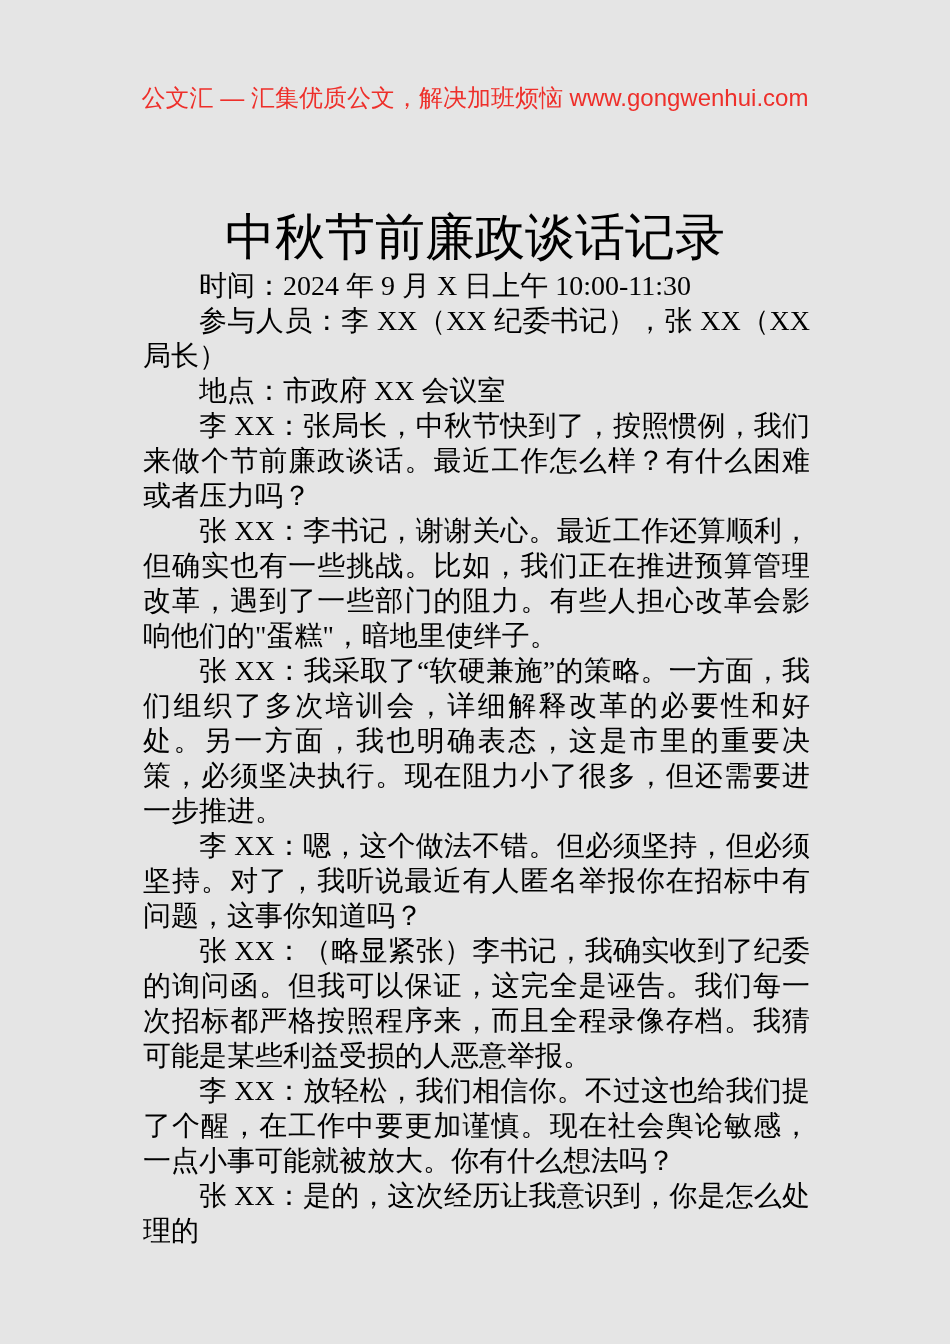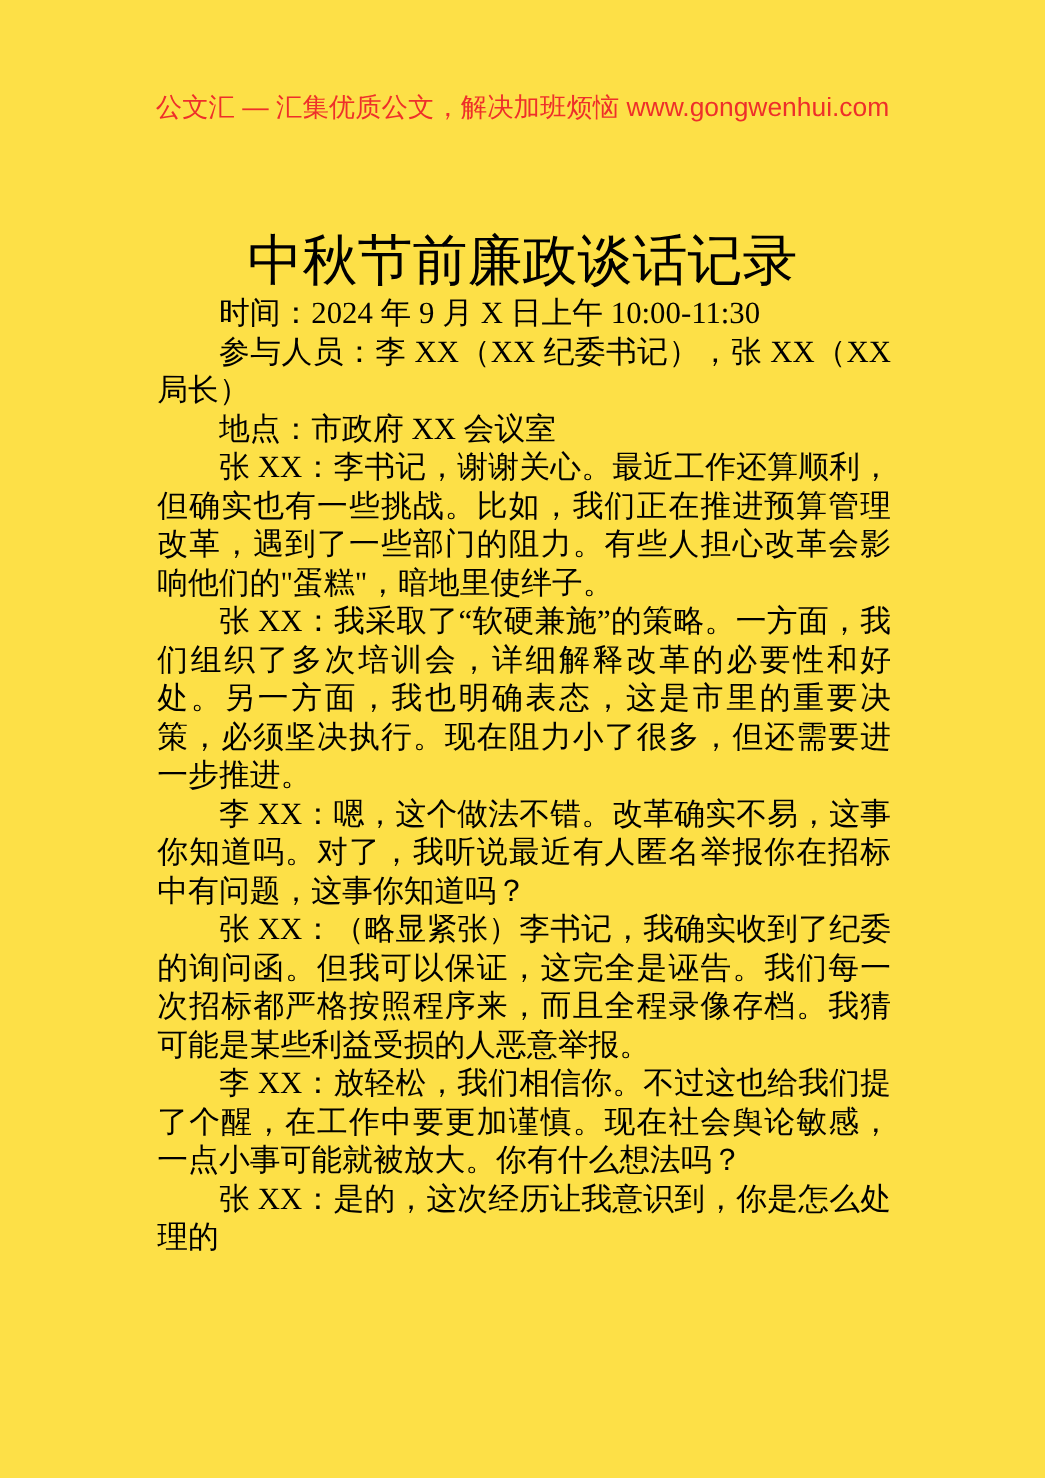--- a/index.html
+++ b/index.html
@@ -4,21 +4,21 @@
 <style>
   html, body {
     margin: 0;
     padding: 0;
     background: #ffffff;
   }
   .page {
     position: relative;
     width: 950px;
     height: 1344px;
-    background: #fde047;
+    background: #e5e5e5;
     overflow: hidden;
   }
   .banner {
     position: absolute;
     top: 84px;
     left: 0;
     width: 100%;
     text-align: center;
     font-family: "Liberation Sans", sans-serif;
     font-size: 24px;
@@ -62,21 +62,22 @@
 <div class="page">
 
   <div class="banner">公文汇 — 汇集优质公文，解决加班烦恼 www.gongwenhui.com</div>
 
   <h1 class="doc-title">中秋节前廉政谈话记录</h1>
 
   <div class="content">
     <p>时间：2024 年 9 月 X 日上午 10:00-11:30</p>
     <p>参与人员：李 XX（XX 纪委书记），张 XX（XX 局长）</p>
     <p>地点：市政府 XX 会议室</p>
+    <p>李 XX：张局长，中秋节快到了，按照惯例，我们来做个节前廉政谈话。最近工作怎么样？有什么困难或者压力吗？</p>
     <p>张 XX：李书记，谢谢关心。最近工作还算顺利，但确实也有一些挑战。比如，我们正在推进预算管理改革，遇到了一些部门的阻力。有些人担心改革会影响他们的"蛋糕"，暗地里使绊子。</p>
     <p>张 XX：我采取了“软硬兼施”的策略。一方面，我们组织了多次培训会，详细解释改革的必要性和好处。另一方面，我也明确表态，这是市里的重要决策，必须坚决执行。现在阻力小了很多，但还需要进一步推进。</p>
-    <p>李 XX：嗯，这个做法不错。改革确实不易，这事你知道吗。对了，我听说最近有人匿名举报你在招标中有问题，这事你知道吗？</p>
+    <p>李 XX：嗯，这个做法不错。但必须坚持，但必须坚持。对了，我听说最近有人匿名举报你在招标中有问题，这事你知道吗？</p>
     <p>张 XX：（略显紧张）李书记，我确实收到了纪委的询问函。但我可以保证，这完全是诬告。我们每一次招标都严格按照程序来，而且全程录像存档。我猜可能是某些利益受损的人恶意举报。</p>
     <p>李 XX：放轻松，我们相信你。不过这也给我们提了个醒，在工作中要更加谨慎。现在社会舆论敏感，一点小事可能就被放大。你有什么想法吗？</p>
     <p>张 XX：是的，这次经历让我意识到，你是怎么处理的</p>
   </div>
 
 </div>
 
 </body></html>

